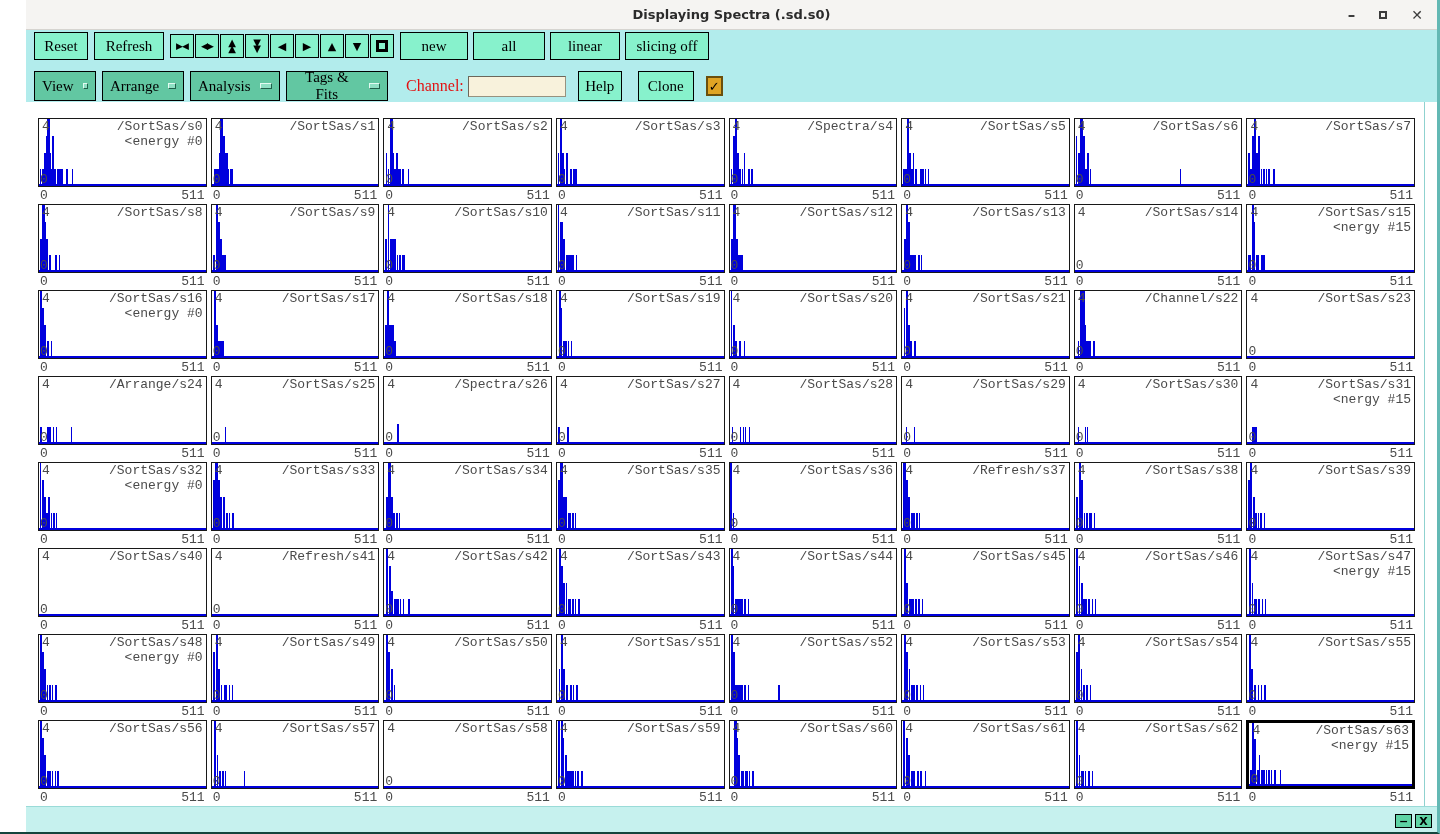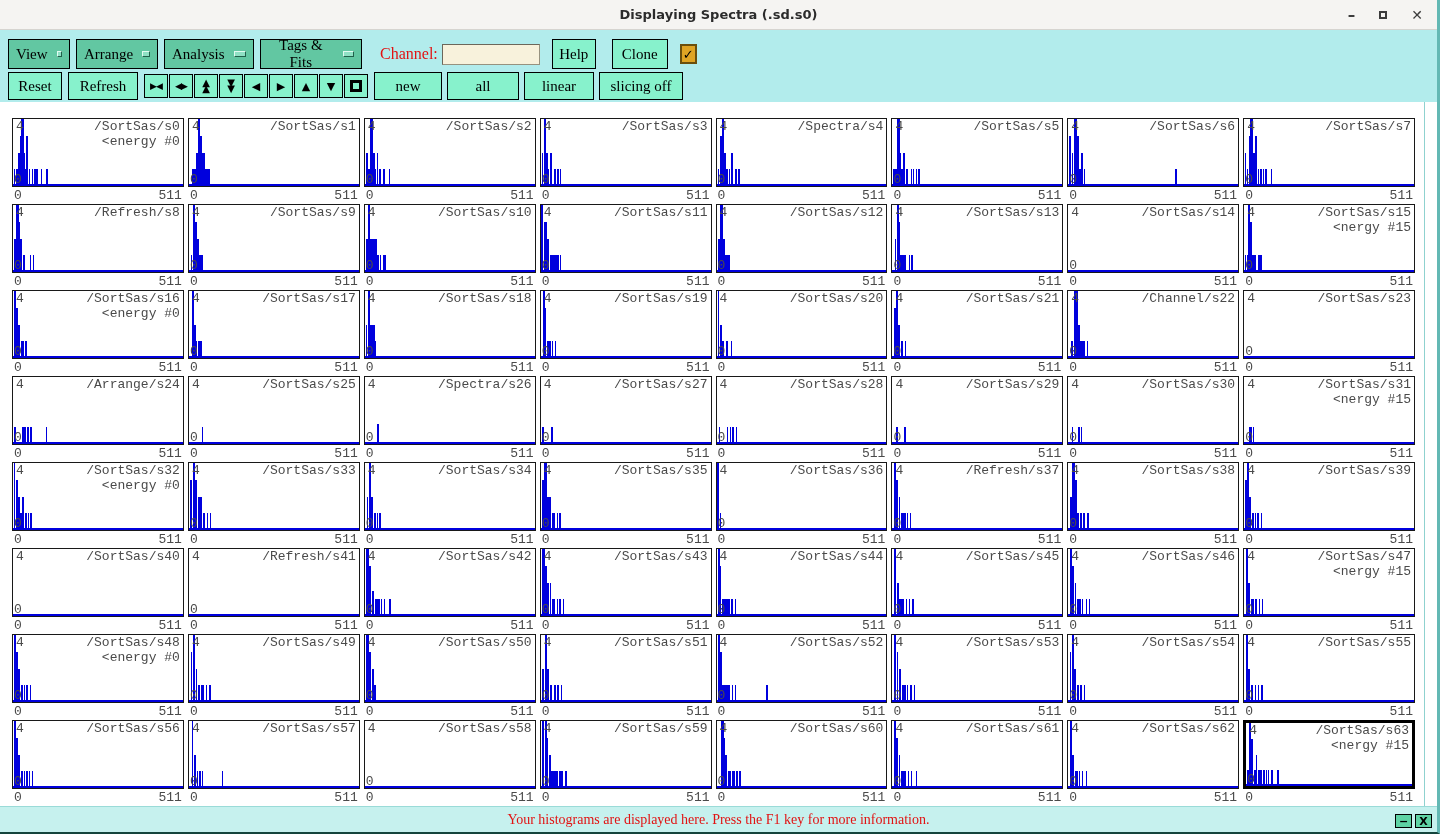--- a/index.html
+++ b/index.html
@@ -1,20 +1,20 @@
 <!DOCTYPE html>
 <html style="--toolbar_bg: #b2ecec; --status_bg: #c6f1ee; --menu_green: #62c7a2; --btn_light: #87f2cc; --bar_blue: #0000dd; --checkbox_gold: #dfa424; --input_cream: #f8f2dc; --status_red: #e21212;"><head>
 <meta charset="utf-8">
 <style>
   * { margin:0; padding:0; box-sizing:border-box; }
   html,body { width:1440px; height:834px; overflow:hidden; background:#fff; }
   body { font-family:"Liberation Serif", serif; }
 
   .window { width:1440px; height:834px; display:flex; flex-direction:column;
-            border-right:3px solid #63b8b4; border-bottom:2px solid #14443c; }
+            border-right:3px solid #63b8b4; border-bottom:2px solid #14443c;padding-left:26px; }
 
   
   .titlebar { flex:0 0 30px; background:#f5f4f2; border-bottom:1px solid #d6d4d0;
               display:flex; align-items:center; justify-content:center; position:relative; }
   .title { font-family:"DejaVu Sans", sans-serif; font-size:13px; font-weight:bold; color:#2b2b2b; }
   .winctrls { position:absolute; right:14px; top:0; height:30px; display:flex; align-items:center; gap:24px;
               font-family:"DejaVu Sans", sans-serif; color:#3c3c3c; }
   .minglyph { font-size:15px; font-weight:bold; line-height:1; }
   .maxglyph { width:8px; height:8px; border:2px solid #3c3c3c; display:inline-block; }
   .closeglyph { font-size:14px; line-height:1; }
@@ -91,45 +91,20 @@
   <div class="titlebar">
     <span class="title">Displaying Spectra (.sd.s0)</span>
     <div class="winctrls">
       <span class="minglyph">–</span>
       <span class="maxglyph"></span>
       <span class="closeglyph">✕</span>
     </div>
   </div>
 
   <div class="toolbar">
-    <div class="trow trow1">
-      <button class="menubtn w-view">
-        <span>View</span>
-        <span class="dash"></span>
-      </button>
-      <button class="menubtn w-arrange">
-        <span>Arrange</span>
-        <span class="dash"></span>
-      </button>
-      <button class="menubtn w-analysis">
-        <span>Analysis</span>
-        <span class="dash"></span>
-      </button>
-      <button class="menubtn w-tags">
-        <span>Tags &amp; Fits</span>
-        <span class="dash"></span>
-      </button>
-      <span class="channel-label">Channel:</span>
-      <input class="channel-input" value="" style="">
-      <button class="btn h30 w-help">Help</button>
-      <button class="btn h30 w-clone">Clone</button>
-      <div class="checkbox">
-        <span>✓</span>
-      </div>
-    </div>
     <div class="trow trow2">
       <button class="btn h28 w-reset">Reset</button>
       <button class="btn h28 w-refresh">Refresh</button>
       <span class="trow">
           <button class="navbtn">
             <span class="glyph pair">▶◀</span>
           </button>
           <button class="navbtn">
             <span class="glyph pair">◀▶</span>
           </button>
@@ -153,20 +128,45 @@
           </button>
           <button class="navbtn">
             <span class="sqicon"></span>
           </button>
         </span>
       <button class="btn h28 w-new">new</button>
       <button class="btn h28 w-all">all</button>
       <button class="btn h28 w-linear">linear</button>
       <button class="btn h28 w-slicing">slicing off</button>
     </div>
+    <div class="trow trow1">
+      <button class="menubtn w-view">
+        <span>View</span>
+        <span class="dash"></span>
+      </button>
+      <button class="menubtn w-arrange">
+        <span>Arrange</span>
+        <span class="dash"></span>
+      </button>
+      <button class="menubtn w-analysis">
+        <span>Analysis</span>
+        <span class="dash"></span>
+      </button>
+      <button class="menubtn w-tags">
+        <span>Tags &amp; Fits</span>
+        <span class="dash"></span>
+      </button>
+      <span class="channel-label">Channel:</span>
+      <input class="channel-input" value="" style="">
+      <button class="btn h30 w-help">Help</button>
+      <button class="btn h30 w-clone">Clone</button>
+      <div class="checkbox">
+        <span>✓</span>
+      </div>
+    </div>
   </div>
 
   <div class="main">
     <div class="grid" id="grid">
         <div class="panel">
           <div class="box">
             <div class="bar" style="left: 0.390625%; width: max(1px, 0.976562%); height: 25%;"></div>
             <div class="bar" style="left: 1.75781%; width: max(1px, 0.976562%); height: 25%;"></div>
             <div class="bar" style="left: 3.125%; width: max(1px, 1.17188%); height: 50%;"></div>
             <div class="bar" style="left: 4.10156%; width: max(1px, 1.17188%); height: 75%;"></div>
@@ -342,21 +342,21 @@
             <div class="bar" style="left: 0.585938%; width: max(1px, 0.976562%); height: 50%;"></div>
             <div class="bar" style="left: 1.95312%; width: max(1px, 1.36719%); height: 100%;"></div>
             <div class="bar" style="left: 3.125%; width: max(1px, 1.17188%); height: 75%;"></div>
             <div class="bar" style="left: 4.29688%; width: max(1px, 0.976562%); height: 50%;"></div>
             <div class="bar" style="left: 5.85938%; width: max(1px, 1.17188%); height: 25%;"></div>
             <div class="bar" style="left: 9.76562%; width: max(1px, 0.78125%); height: 25%;"></div>
             <div class="bar" style="left: 11.7188%; width: max(1px, 0.78125%); height: 25%;"></div>
             <div class="baseline"></div>
             <span class="ymax">4</span>
             <span class="ymin">0</span>
-            <div class="plabel">/Refresh/s8</div>
+            <div class="plabel">/SortSas/s8</div>
           </div>
           <div class="axis">
             <span>0</span>
             <span>511</span>
           </div>
         </div>
         <div class="panel">
           <div class="box">
             <div class="bar" style="left: 0.976563%; width: max(1px, 0.976562%); height: 25%;"></div>
             <div class="bar" style="left: 2.34375%; width: max(1px, 1.5625%); height: 100%;"></div>
@@ -1318,20 +1318,19 @@
           <div class="axis">
             <span>0</span>
             <span>511</span>
           </div>
         </div>
       </div>
     <div class="scrollstrip"></div>
   </div>
 
   <div class="statusbar">
-    <span class="status-msg">Your histograms are displayed here. Press the F1 key for more information.</span>
     <div class="statusctrls">
       <button class="minibtn">−</button>
       <button class="minibtn">X</button>
     </div>
   </div>
 
 </div>
 
 </body></html>

